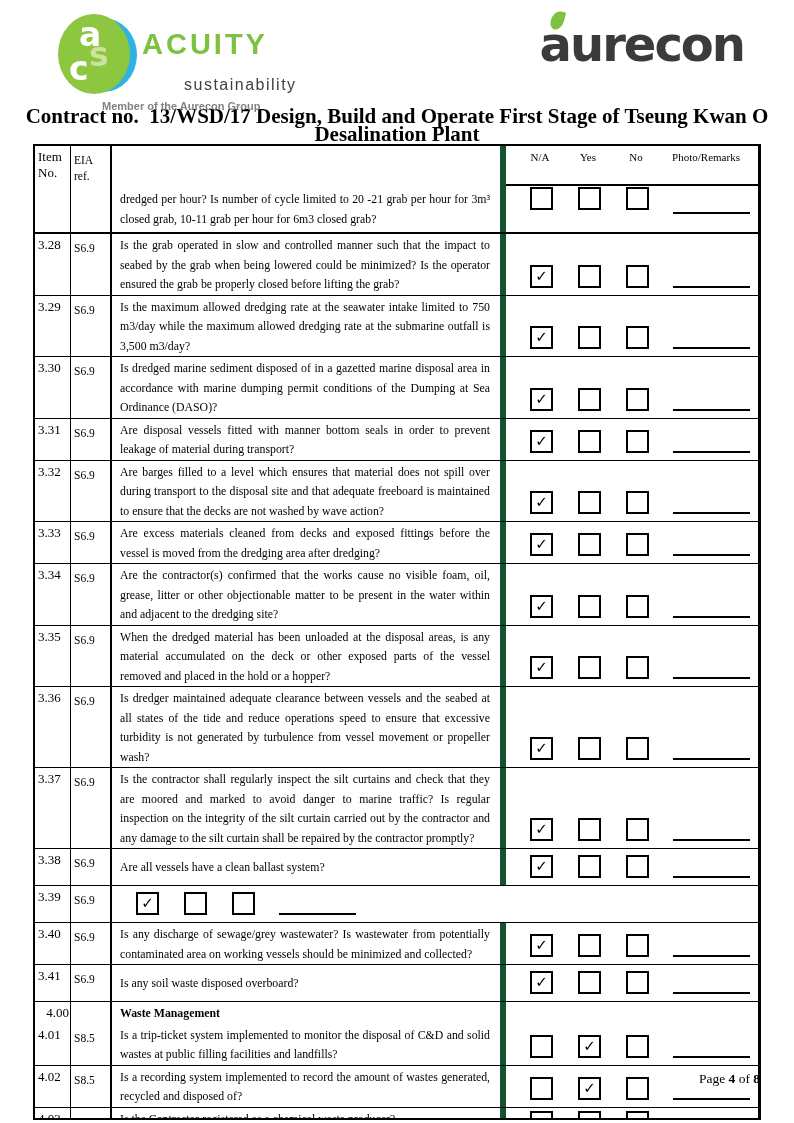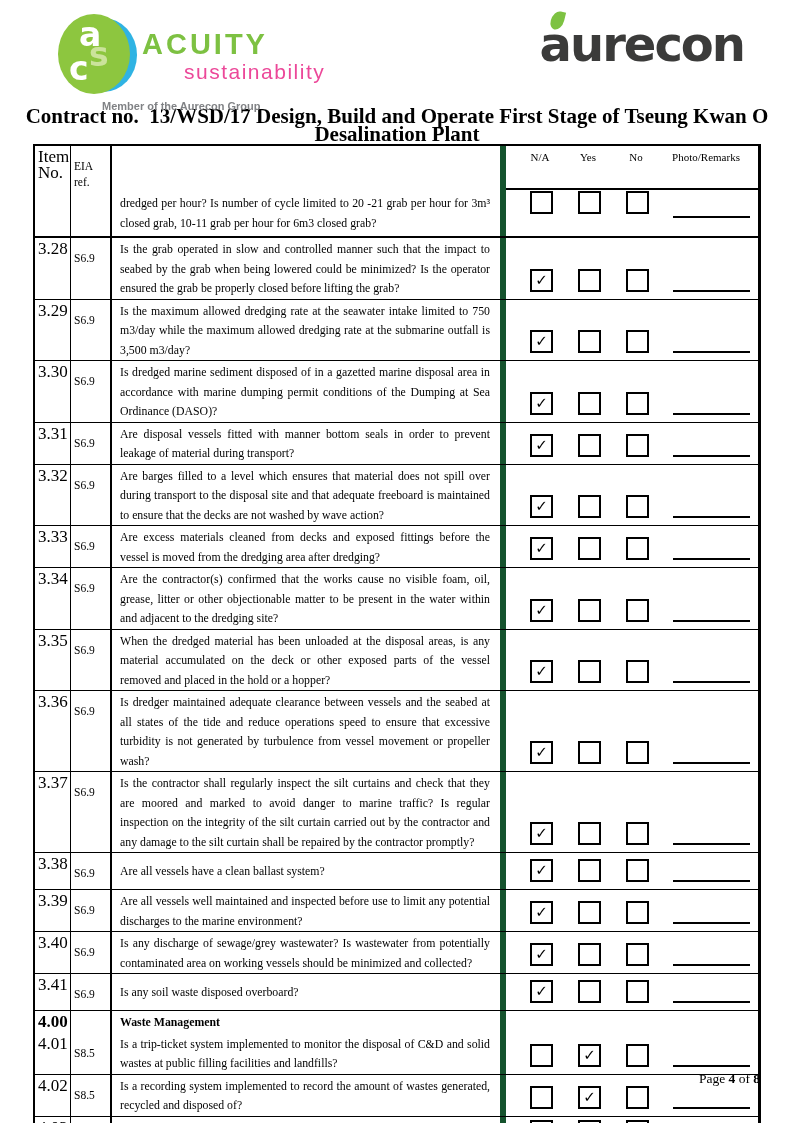--- a/index.html
+++ b/index.html
@@ -11,41 +11,41 @@
   .acuity{position:absolute;left:58px;top:14px;width:230px;height:92px;}
   .monogram{position:absolute;left:0;top:0;width:76px;height:82px;}
   .mono-blue{position:absolute;right:-3px;top:4px;width:68px;height:74px;background:#2FB3E3;border-radius:50%;}
   .mono-green{position:absolute;left:0;top:0;width:72px;height:80px;background:#8DC63F;border-radius:50%;}
   .mono-letter{position:absolute;font-family:"DejaVu Sans",sans-serif;font-weight:bold;line-height:1;}
   .ml-a{left:21px;top:4px;font-size:33px;color:#fff;}
   .ml-s{left:31px;top:24px;font-size:33px;color:#CBE39B;}
   .ml-c{left:11px;top:38px;font-size:33px;color:#fff;}
   .acuity-name{position:absolute;left:84px;top:14px;font-family:"Liberation Sans",sans-serif;
                font-weight:bold;font-size:29px;letter-spacing:3px;color:#7DC142;}
-  .acuity-sub{position:absolute;left:126px;top:46px;font-family:"Liberation Sans",sans-serif;
-              font-size:21px;letter-spacing:1.5px;color:#ec4899;}
+  .acuity-sub{position:absolute;left:126px;top:62px;font-family:"Liberation Sans",sans-serif;
+              font-size:16px;letter-spacing:1.5px;color:#404040;}
   .acuity-tag{position:absolute;left:44px;top:86px;font-family:"Liberation Sans",sans-serif;
               font-weight:bold;font-size:11px;color:#808285;white-space:nowrap;}
   .aurecon{position:absolute;right:50px;top:20px;font-family:"DejaVu Sans",sans-serif;
            font-weight:bold;font-size:48px;letter-spacing:-2px;color:#3B3B3A;line-height:1;}
   .aurecon .leaf{position:absolute;left:11px;top:-9px;width:13px;height:19px;background:#7DC242;
                  border-radius:100% 0 100% 70%;transform:rotate(14deg);}
 
   
   .doc-title{text-align:center;font-weight:bold;font-size:21px;line-height:18px;
              margin:0 24px 1px 24px;white-space:pre-wrap;}
 
   
   .checklist{margin:0 33px 0 33px;border:2px solid #000;border-right-width:3px;}
   .row{display:flex;align-items:stretch;border-bottom:1.5px solid #000;min-height:36px;}
   .row:last-child{border-bottom:none;}
-  .c-item{width:31px;flex:none;border-right:1.5px solid #000;font-size:17px;line-height:16px;
+  .c-item{width:31px;flex:none;border-right:1.5px solid #000;font-size:13px;line-height:16px;
           padding:3px 1px 0 3px;}
   .c-eia{width:36px;flex:none;border-right:2px solid #000;font-size:11.5px;line-height:16px;
-         padding:12px 0 0 3px;}
+         padding:6px 0 0 3px;}
   .c-q{flex:1;border-right:6px solid #14532d;padding:2px 10px 0 8px;font-size:11.8px;line-height:19.5px;
        text-align:justify;display:flex;flex-direction:column;justify-content:center;}
   .c-checks{width:252px;flex:none;position:relative;}
 
   .box{position:absolute;bottom:7px;width:19px;height:19px;border:2.5px solid #000;background:#fff;
        text-align:center;line-height:18px;font-size:15px;font-family:"DejaVu Sans",sans-serif;}
   .b1{left:24px;} .b2{left:72px;} .b3{left:120px;}
   .rline{position:absolute;left:167px;right:8px;bottom:7px;height:0;border-bottom:2px solid #000;}
 
   
@@ -57,21 +57,21 @@
 
   
   .row.first{border-bottom:2px solid #000;min-height:46px;}
   .row.first .box{bottom:auto;top:1px;}
   .row.first .rline{bottom:auto;top:26px;}
   .row.first .c-q{justify-content:flex-end;padding-bottom:3px;}
 
   
   .row.section{border-bottom:none;min-height:21px;}
   .row.section .c-q{font-weight:bold;justify-content:flex-start;padding-top:2px;}
-  .row.section .c-item{font-weight:bold;}
+  .row.section .c-item{font-weight:normal;text-align:right;}
 
   
   .row.partial{height:10px;min-height:0;border-bottom:none;overflow:hidden;}
   .row.partial .c-q{justify-content:flex-start;padding-top:2px;}
   .row.partial .box{bottom:auto;top:3px;}
 
   
   .page-footer{position:absolute;right:34px;top:1071px;font-size:13.5px;}
   .page-footer b{font-weight:bold;}
 </style>
@@ -255,21 +255,20 @@
       <span class="box b1 checked">✓</span>
       <span class="box b2"></span>
       <span class="box b3"></span>
       <span class="rline"></span>
     </div>
   </div>
 
   <div class="row">
     <div class="c-item">3.39</div>
     <div class="c-eia">S6.9</div>
-    <div class="c-q">Are all vessels well maintained and inspected before use to limit any potential discharges to the marine environment?</div>
     <div class="c-checks">
       <span class="box b1 checked">✓</span>
       <span class="box b2"></span>
       <span class="box b3"></span>
       <span class="rline"></span>
     </div>
   </div>
 
   <div class="row">
     <div class="c-item">3.40</div>

